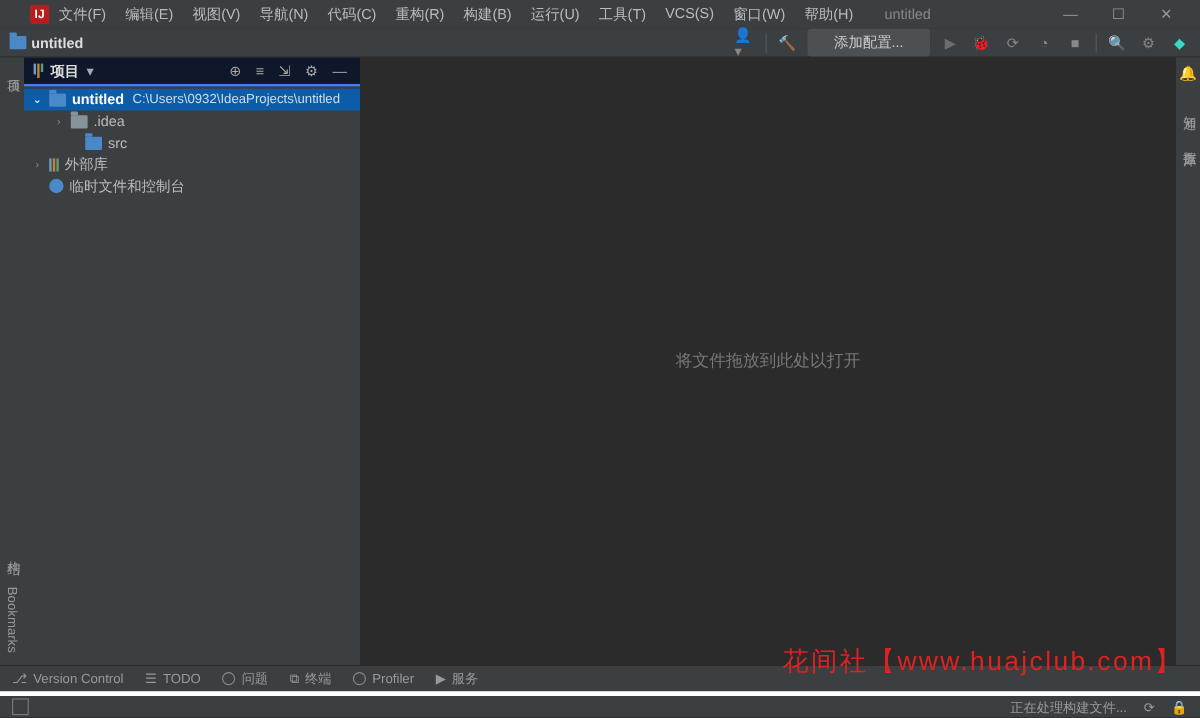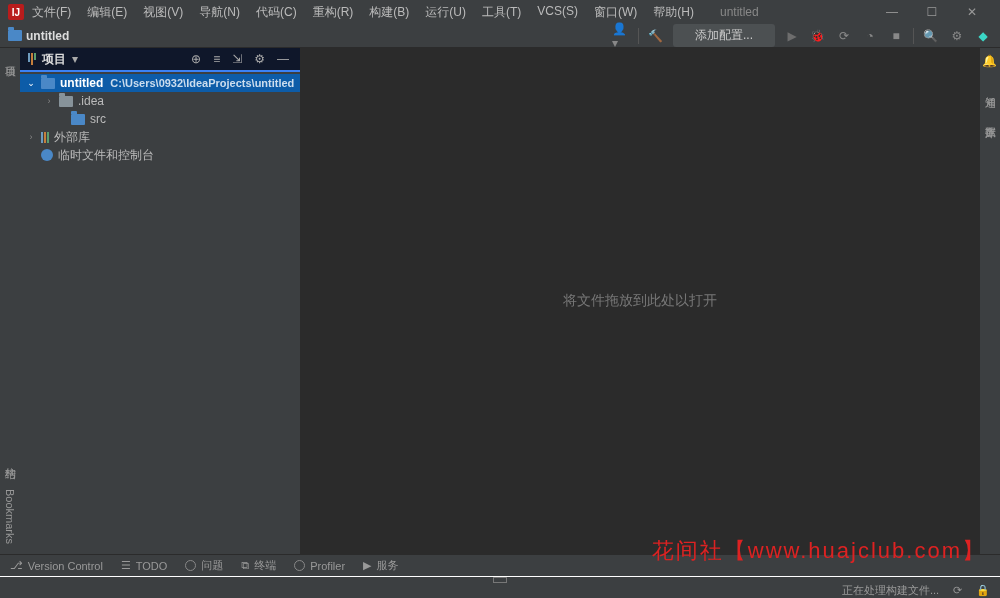--- a/index.html
+++ b/index.html
@@ -1,19 +1,19 @@
 <!DOCTYPE html>
 <html><head>
 <meta charset="utf-8">
 <style>
 * { margin: 0; padding: 0; box-sizing: border-box; font-family: "Segoe UI", Arial, sans-serif; }
 body { background: #2b2b2b; color: #bbb; overflow: hidden; width: 1000px; height: 598px; font-size: 12px; }
 
 .titlebar { height: 24px; background: #3c3f41; display: flex; align-items: center; padding: 0 8px; }
-.titlebar .logo { width: 16px; height: 16px; background: #b91c1c; border-radius: 2px; display: flex; align-items: center; justify-content: center; color: #fff; font-weight: bold; font-size: 10px; }
+.titlebar .logo { width: 16px; height: 16px; background: #b91c1c; border-radius: 2px; display: flex; align-items: center; justify-content: center; color: #fff; font-weight: bold; font-size: 10px; margin-left: 17px; }
 .titlebar .menus { display: flex; gap: 4px; margin-left: 2px; }
 .titlebar .menus span { padding: 2px 6px; cursor: pointer; white-space: nowrap; }
 .titlebar .title { margin-left: 20px; color: #888; }
 .titlebar .winctrl { margin-left: auto; display: flex; gap: 0; }
 .titlebar .winctrl div { width: 40px; height: 24px; display: flex; align-items: center; justify-content: center; cursor: pointer; color: #999; }
 
 .navbar { height: 24px; background: #3c3f41; display: flex; align-items: center; padding: 0 8px; border-bottom: 1px solid #2b2b2b; }
 .navbar .project { display: flex; align-items: center; gap: 4px; }
 .fico { width: 14px; height: 11px; background: #87939a; border-radius: 1px; position: relative; }
 .fico.blue { background: #4a88c7; }
@@ -39,35 +39,35 @@
 .pphead .spacer { margin-left: auto; }
 .pphead .ic { color: #aaa; cursor: pointer; padding: 0 3px; }
 
 .tree { flex: 1; overflow: auto; padding-top: 2px; }
 .trow { display: flex; align-items: center; height: 18px; padding-left: 6px; gap: 5px; cursor: pointer; }
 .trow.sel { background: #0d5ca8; color: #fff; }
 .trow .arrow { width: 10px; display: inline-flex; justify-content: center; color: #888; font-size: 9px; }
 .trow.sel .arrow { color: #fff; }
 .trow .name { white-space: nowrap; }
 .trow .path { color: #888; font-size: 11px; margin-left: 2px; }
-.trow.sel .path { color: #cde; font-weight: bold; }
+.trow.sel .path { color: #cde; }
 .fileico { width: 12px; height: 14px; background: #87939a; border-radius: 1px; position: relative; }
 .libico { display: inline-flex; gap: 1px; }
 .libico i { width: 2px; height: 11px; background: #6e9cbf; display: inline-block; }
 .libico i:nth-child(2){ background: #c57f3c; }
 .libico i:nth-child(3){ background: #5a9e6f; }
 .scratchico { width: 12px; height: 12px; border-radius: 50%; background: #4a88c7; }
 
 .editor { flex: 1; background: #2b2b2b; display: flex; align-items: center; justify-content: center; color: #777; font-size: 14px; }
 
 .bottombar { height: 22px; background: #3c3f41; display: flex; align-items: center; padding: 0 10px; gap: 18px; color: #999; font-size: 11px; border-top: 1px solid #2b2b2b; }
 .bottombar .item { display: flex; align-items: center; gap: 5px; cursor: pointer; }
 .circ { width: 11px; height: 11px; border: 1.5px solid #888; border-radius: 50%; }
 
-.statusbar { height: 22px; background: #3c3f41; display: flex; align-items: center; padding: 0 10px; color: #999; font-size: 11px; border-top: 1px solid #ffffff; flex-direction: column; }
+.statusbar { height: 22px; background: #3c3f41; display: flex; align-items: center; padding: 0 10px; color: #999; font-size: 11px; border-top: 4px solid #ffffff; }
 .statusbar .sq { width: 14px; height: 14px; border: 1px solid #777; cursor: pointer; }
 .statusbar .right { margin-left: auto; display: flex; align-items: center; gap: 14px; }
 
 .watermark { position: absolute; bottom: 32px; right: 14px; color: #d22; font-size: 22px; font-family: Liberation Sans, sans-serif; letter-spacing: 2px; pointer-events:none; }
 </style>
 </head>
 <body>
 
 <div class="titlebar">
   <div class="logo">IJ</div>

